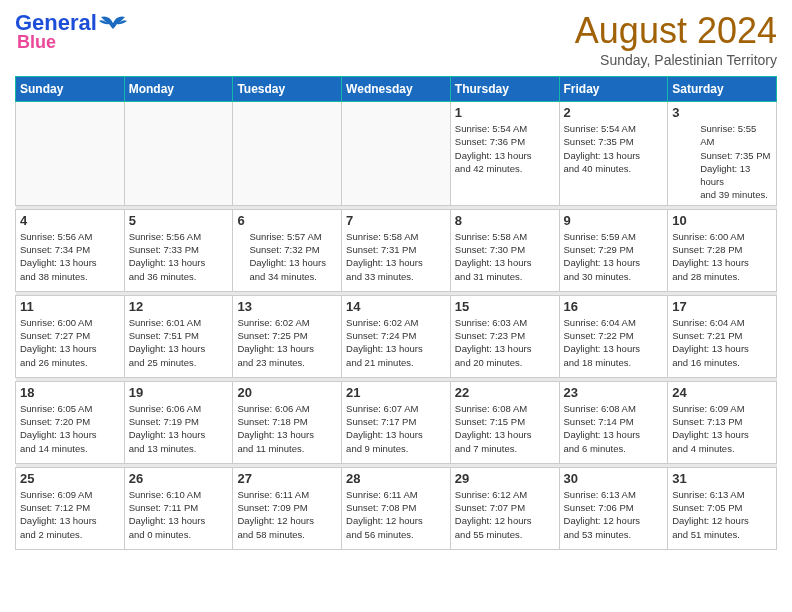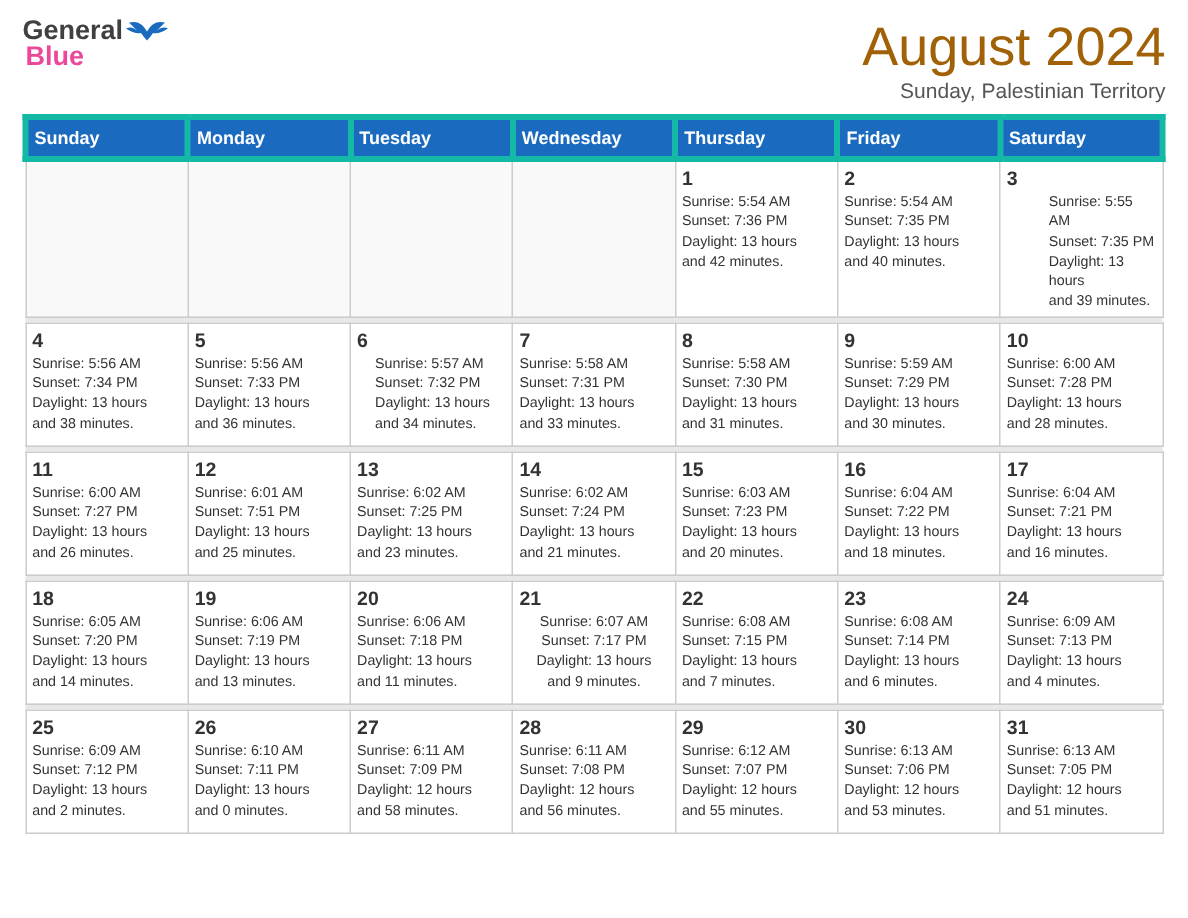--- a/index.html
+++ b/index.html
@@ -14,35 +14,35 @@
       display: flex;
       justify-content: space-between;
       align-items: flex-start;
       margin-bottom: 8px;
     }
     .logo {
       display: flex;
       align-items: center;
       gap: 4px;
     }
-    .logo-text-general { font-size: 18px; font-weight: bold; color: #404040; }
+    .logo-text-general { font-size: 22px; font-weight: bold; color: #1d4ed8; }
     .logo-text-blue { font-size: 18px; font-weight: bold; color: #ec4899; }
     .title-area { text-align: right; }
     .month-year { font-size: 36px; font-weight: normal; color: #a16207; }
     .location { font-size: 14px; color: #555; }
 
     .calendar { width: 100%; border-collapse: collapse; }
     .calendar th {
       background: #1a6bbf;
       color: #fff;
       font-size: 12px;
       font-weight: bold;
       padding: 5px 4px;
       text-align: left;
-      border: 4px solid #14b8a6;
+      border: 1px solid #14b8a6;
     }
     .calendar td {
       vertical-align: top;
       border: 1px solid #ccc;
       padding: 3px 4px;
       font-size: 10px;
       color: #333;
       background: #fff;
       width: 14.28%;
       height: 82px;
@@ -247,21 +247,21 @@
         </td>
         <td>
           <span class="day-num">20</span>
           <div class="day-info" style="white-space: pre-line;">Sunrise: 6:06 AM
 Sunset: 7:18 PM
 Daylight: 13 hours
 and 11 minutes.</div>
         </td>
         <td>
           <span class="day-num">21</span>
-          <div class="day-info" style="white-space: pre-line; text-align: center;">Sunrise: 6:07 AM
+          <div class="day-info" style="white-space: pre-line;">Sunrise: 6:07 AM
 Sunset: 7:17 PM
 Daylight: 13 hours
 and 9 minutes.</div>
         </td>
         <td>
           <span class="day-num">22</span>
           <div class="day-info" style="white-space: pre-line;">Sunrise: 6:08 AM
 Sunset: 7:15 PM
 Daylight: 13 hours
 and 7 minutes.</div>

